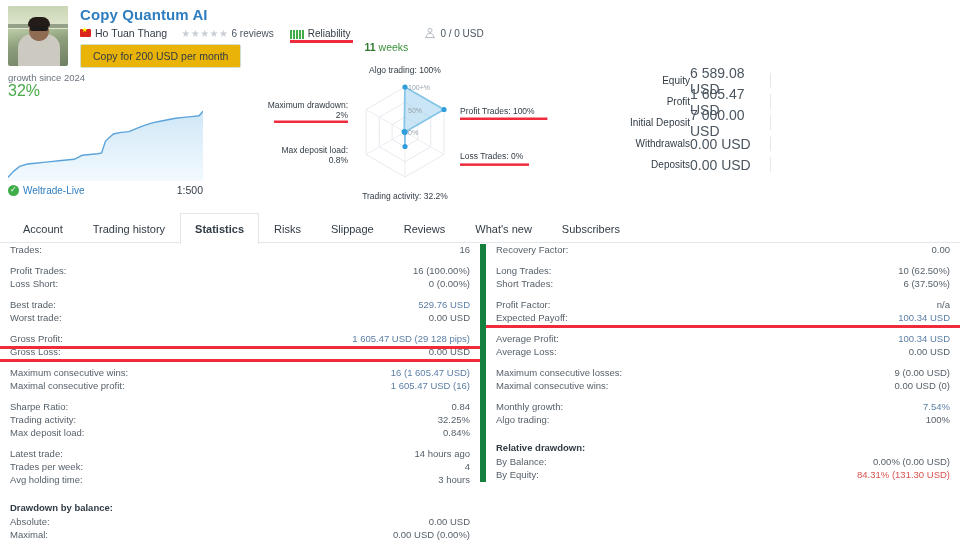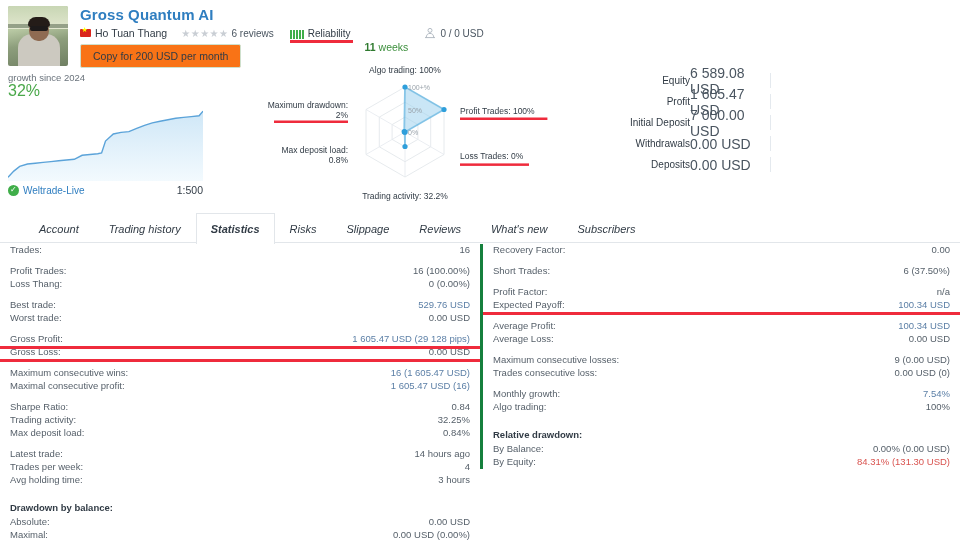--- a/index.html
+++ b/index.html
@@ -51,21 +51,21 @@
   .reltext { font-size:10px; color:#313b45; }
   .relbadge .uline { position:absolute; left:0; right:-2px; bottom:-4px; height:2.5px;
     background:#ef2b3c; }
   .weeks { font-size:10.5px; color:#3c8f3c; margin-right:16px;margin-top:27px; }
   .weeks b { font-weight:700; color:#2f7a2f; }
   .subs { display:flex; align-items:center; font-size:10px; color:#4a5560; }
   .subs svg { margin-right:4px; }
 
   .copybtn {
     position:absolute; left:80px; top:44px;
-    border:1px solid #cfe0cd; background:#f97316; color:#313b45;
+    border:1px solid #cfe0cd; background:#eab308; color:#313b45;
     font-size:10.5px; padding:5px 12px; border-radius:2px; cursor:pointer;
     font-family:"Liberation Sans", sans-serif;
   }
 
   
   .growthwrap { position:absolute; left:8px; top:72px; width:195px; height:125px; }
   .growthlbl { font-size:9.5px; color:#6a737c; }
   .growthval { font-size:16px; color:#4aa84a; font-weight:400; margin-top:-1px; }
   .gchart { position:absolute; left:0; top:24px; width:195px; height:85px; }
   .gfoot { position:absolute; left:0; right:0; top:112px; display:flex;
@@ -84,32 +84,32 @@
   .barblock { position:absolute; left:620px; top:70px; width:330px; }
   .barrow { display:flex; align-items:center; height:21px; }
   .barname { width:70px; text-align:right; font-size:10px; color:#313b45; }
   .barval { width:80px; text-align:left; font-size:14px; color:#4a5560; padding-right:8px; }
   .bartrack { flex:1; height:15px; position:relative; border-left:1px solid #e4e9ee; }
   .barfill { height:15px; }
 
   
   .tabsbar { position:absolute; left:0; top:213px; width:960px; height:30px;
     border-bottom:1px solid #e2e6ea; }
-  .tabs { display:flex; padding-left:24px; height:30px;font-style:italic; }
+  .tabs { display:flex; padding-left:8px; height:30px; }
   .tab { font-size:11px; color:#313b45; padding:0 14px; height:30px;
     line-height:30px; cursor:pointer; border:1px solid transparent;
     border-bottom:none; }
   .tab.active { background:#fff; border-color:#e2e6ea; font-weight:700;
     position:relative; top:0; height:31px; }
 
   
   .statsarea { position:absolute; left:0; top:244px; width:960px; height:336px; }
   .col { position:absolute; top:0; width:480px; }
   .colL { left:0; }
-  .colR { left:480px; border-left:3px solid #15803d; }
+  .colR { left:480px; border-left:6px solid #15803d; }
   .srow { display:flex; justify-content:space-between; align-items:baseline;
     padding:0 10px; height:13px; position:relative; }
   .srow .k { font-size:9.5px; color:#555f69; }
   .srow .v { font-size:9.5px; color:#555f69; }
   .srow .v.blue { color:#5b7fa6; }
   .srow .v.red { color:#d9534f; }
   .gap { height:8px; }
   .gapbig { height:15px; }
   .shead { padding:0 10px; font-size:9.5px; font-weight:700; color:#313b45; height:14px; }
   .hl { position:absolute; left:0; right:0; height:3px; background:#ef2b3c; }
@@ -121,21 +121,21 @@
 
   <div class="avatar">
     <div class="sky"></div>
     <div class="bridge"></div>
     <div class="body"></div>
     <div class="head"></div>
     <div class="hair"></div>
     <div class="glass"></div>
   </div>
 
-  <div class="title">Gross Quantum AI</div>
+  <div class="title">Copy Quantum AI</div>
 
   <div class="metarow">
     <span class="flag"></span>
     <span class="author">Ho Tuan Thang</span>
     <span class="stars">★★★★★</span>
     <span class="reviews">6 reviews</span>
 
     <span class="relbadge">
       <span class="relbars">
         <i></i>
@@ -279,21 +279,21 @@
       <div class="srow">
         <span class="k">Trades:</span>
         <span class="v">16</span>
       </div>
       <div class="gap"></div>
       <div class="srow">
         <span class="k">Profit Trades:</span>
         <span class="v">16 (100.00%)</span>
       </div>
       <div class="srow">
-        <span class="k">Loss Thang:</span>
+        <span class="k">Loss Short:</span>
         <span class="v">0 (0.00%)</span>
       </div>
       <div class="gap"></div>
       <div class="srow">
         <span class="k">Best trade:</span>
         <span class="v blue">529.76 USD</span>
       </div>
       <div class="srow">
         <span class="k">Worst trade:</span>
         <span class="v">0.00 USD</span>
@@ -355,20 +355,24 @@
         <span class="v">0.00 USD (0.00%)</span>
       </div>
     </div>
   <div class="col colR" id="col-right">
       <div class="srow">
         <span class="k">Recovery Factor:</span>
         <span class="v">0.00</span>
       </div>
       <div class="gap"></div>
       <div class="srow">
+        <span class="k">Long Trades:</span>
+        <span class="v">10 (62.50%)</span>
+      </div>
+      <div class="srow">
         <span class="k">Short Trades:</span>
         <span class="v">6 (37.50%)</span>
       </div>
       <div class="gap"></div>
       <div class="srow">
         <span class="k">Profit Factor:</span>
         <span class="v">n/a</span>
       </div>
       <div class="srow">
         <span class="k">Expected Payoff:</span>
@@ -383,21 +387,21 @@
       <div class="srow">
         <span class="k">Average Loss:</span>
         <span class="v">0.00 USD</span>
       </div>
       <div class="gap"></div>
       <div class="srow">
         <span class="k">Maximum consecutive losses:</span>
         <span class="v">9 (0.00 USD)</span>
       </div>
       <div class="srow">
-        <span class="k">Trades consecutive loss:</span>
+        <span class="k">Maximal consecutive wins:</span>
         <span class="v">0.00 USD (0)</span>
       </div>
       <div class="gap"></div>
       <div class="srow">
         <span class="k">Monthly growth:</span>
         <span class="v blue">7.54%</span>
       </div>
       <div class="srow">
         <span class="k">Algo trading:</span>
         <span class="v">100%</span>

